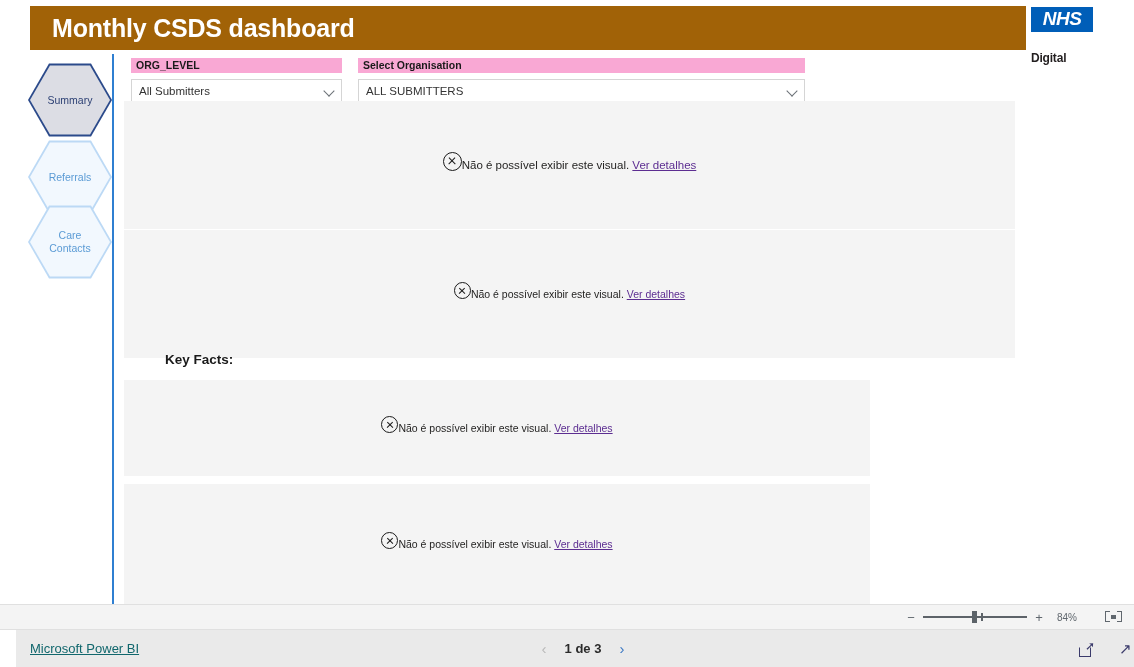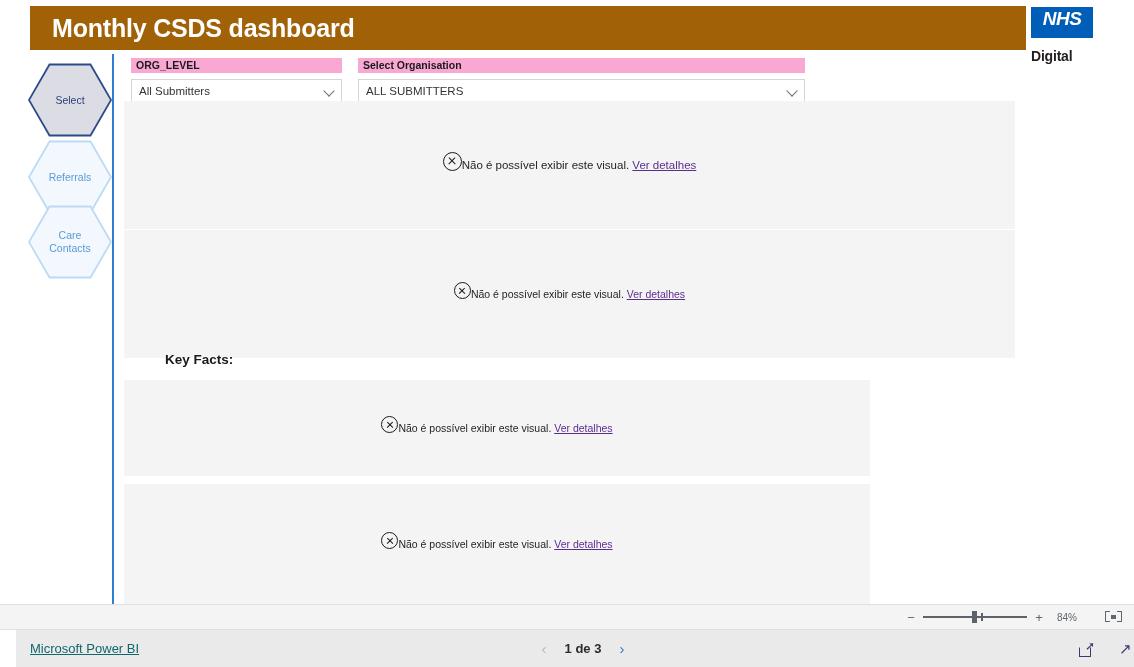--- a/index.html
+++ b/index.html
@@ -56,34 +56,34 @@
   
   .nhs-logo {
     position: absolute;
     left: 1031px;
     top: 7px;
     width: 62px;
     height: 42px;
   }
   .nhs-mark {
     width: 62px;
-    height: 31px;
+    height: 25px;
     background: #005eb8;
     color: #ffffff;
     font-size: 19px;
     font-weight: bold;
     font-style: italic;
     line-height: 23px;
     text-align: center;
     letter-spacing: -0.5px;
   }
   .nhs-word {
-    margin-top: 10px;
+    margin-top: 18px;
     color: #231f20;
-    font-size: 14px;
+    font-size: 12px;
     font-weight: bold;
     line-height: 17px;
     letter-spacing: -0.2px;
   }
 
   
   .hex-nav {
     position: absolute;
     left: 28px;
     top: 62px;
@@ -442,21 +442,21 @@
     </div>
 
     <div class="nhs-logo">
       <div class="nhs-mark">NHS</div>
       <div class="nhs-word">Digital</div>
     </div>
 
     <div class="hex-nav">
       <div class="hex active hex-1">
         <div class="hex-fill"></div>
-        <div class="hex-label">Select</div>
+        <div class="hex-label">Summary</div>
       </div>
       <div class="hex inactive hex-2">
         <div class="hex-fill"></div>
         <div class="hex-label">Referrals</div>
       </div>
       <div class="hex inactive hex-3">
         <div class="hex-fill"></div>
         <div class="hex-label" style="white-space:pre-line">Care
 Contacts</div>
       </div>

